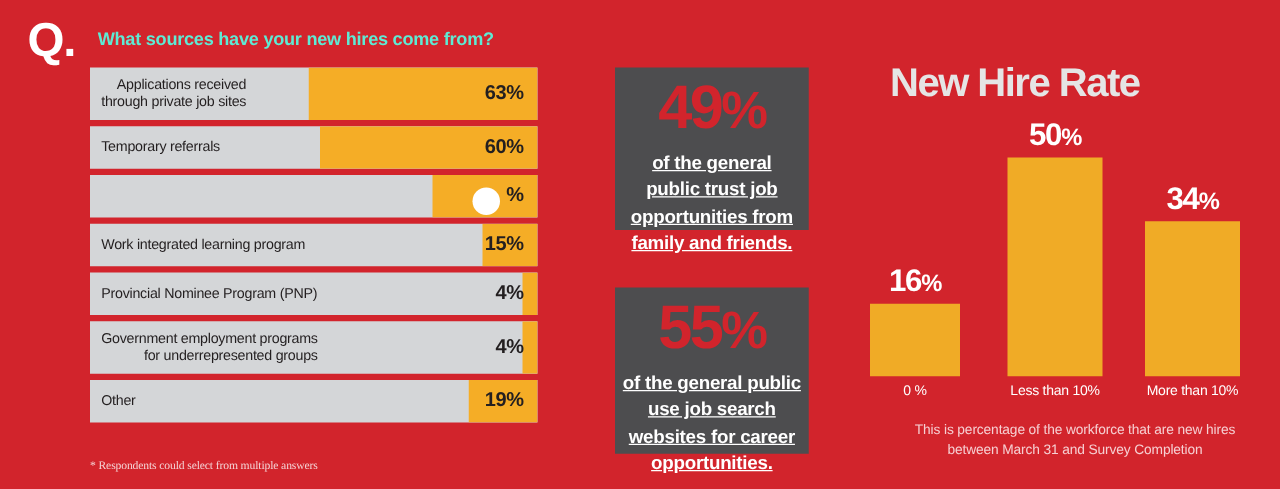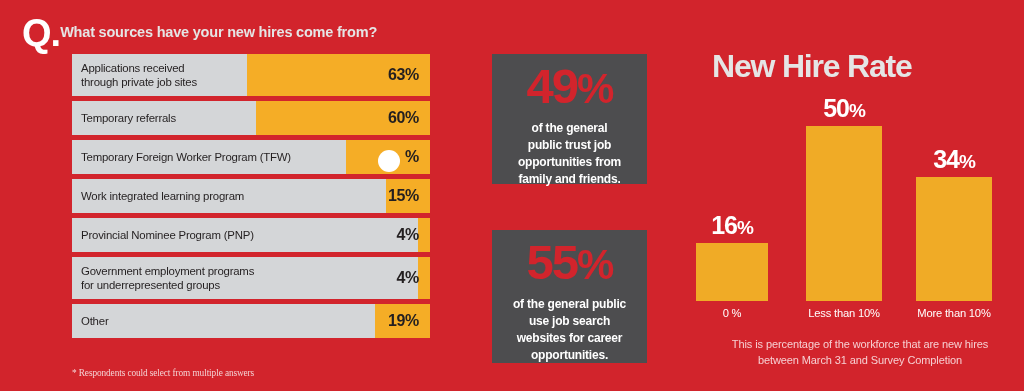--- a/index.html
+++ b/index.html
@@ -14,25 +14,25 @@
 
   
   .left-col { position:absolute; left:0; top:0; width:460px; height:391px; }
 
   .q-head { position:absolute; left:22px; top:14px; display:flex; align-items:center; }
   .q-mark {
     font-size:38px; font-weight:bold; color:#ffffff; line-height:1;
     letter-spacing:-1px;
   }
   .q-title {
-    margin-left:0; color:#e5e5e5; font-size:14.5px; font-weight:bold;
+    margin-left:18px; color:#5eead4; font-size:14.5px; font-weight:bold;
     letter-spacing:-0.2px; padding-bottom:2px;
   }
 
-  .bars { position:absolute; left:72px; top:54px; width:358px; }
+  .bars { position:absolute; left:72px; top:54px; width:358px;text-align:right; }
   .bar-row {
     position:relative; width:358px; margin-bottom:5px;
     background:#d4d6d8; overflow:hidden;
   }
   .bar-row.h2 { height:42px; }
   .bar-row.h1 { height:34px; }
   .bar-fill {
     position:absolute; right:0; top:0; height:100%;
     background:#f5ad26;
   }
@@ -63,22 +63,22 @@
     display:flex; flex-direction:column; align-items:center;
     padding-top:8px;
   }
   .stat-big {
     font-size:49px; font-weight:bold; color:#d2242c; line-height:1;
     letter-spacing:-2px;
   }
   .stat-big .pct { font-size:42px; }
   .stat-sub {
     margin-top:9px; text-align:center; color:#ffffff;
-    font-size:12px; font-weight:bold; line-height:1.42;
-    letter-spacing:-0.2px; white-space:pre-line;
+    font-size:15px; font-weight:bold; line-height:1.42;
+    letter-spacing:-0.2px; white-space:pre-line;text-decoration:underline;
   }
 
   
   .right-col { position:absolute; left:690px; top:0; width:334px; height:391px; }
   .nhr-title {
     position:absolute; left:22px; top:48px;
     font-size:32px; font-weight:bold; color:#e5e5e5;
     letter-spacing:-1.2px;
   }
   .plot { position:absolute; left:0px; top:96px; width:320px; height:205px; }
@@ -122,21 +122,20 @@
 through private job sites</div>
           <div class="bar-value">63%</div>
         </div>
         <div class="bar-row h1">
           <div class="bar-fill" style="width: 174px; background: rgb(245, 173, 38);"></div>
           <div class="bar-label">Temporary referrals</div>
           <div class="bar-value">60%</div>
         </div>
         <div class="bar-row h1">
           <div class="bar-fill" style="width: 84px; background: rgb(245, 173, 38);"></div>
-          <div class="bar-label">Temporary Foreign Worker Program (TFW)</div>
           <div class="bar-value">%</div>
           <div class="cursor-dot" style="right: 30px; top: 10px;"></div>
         </div>
         <div class="bar-row h1">
           <div class="bar-fill" style="width: 44px; background: rgb(245, 173, 38);"></div>
           <div class="bar-label">Work integrated learning program</div>
           <div class="bar-value">15%</div>
         </div>
         <div class="bar-row h1">
           <div class="bar-fill" style="width: 12px; background: rgb(245, 173, 38);"></div>

